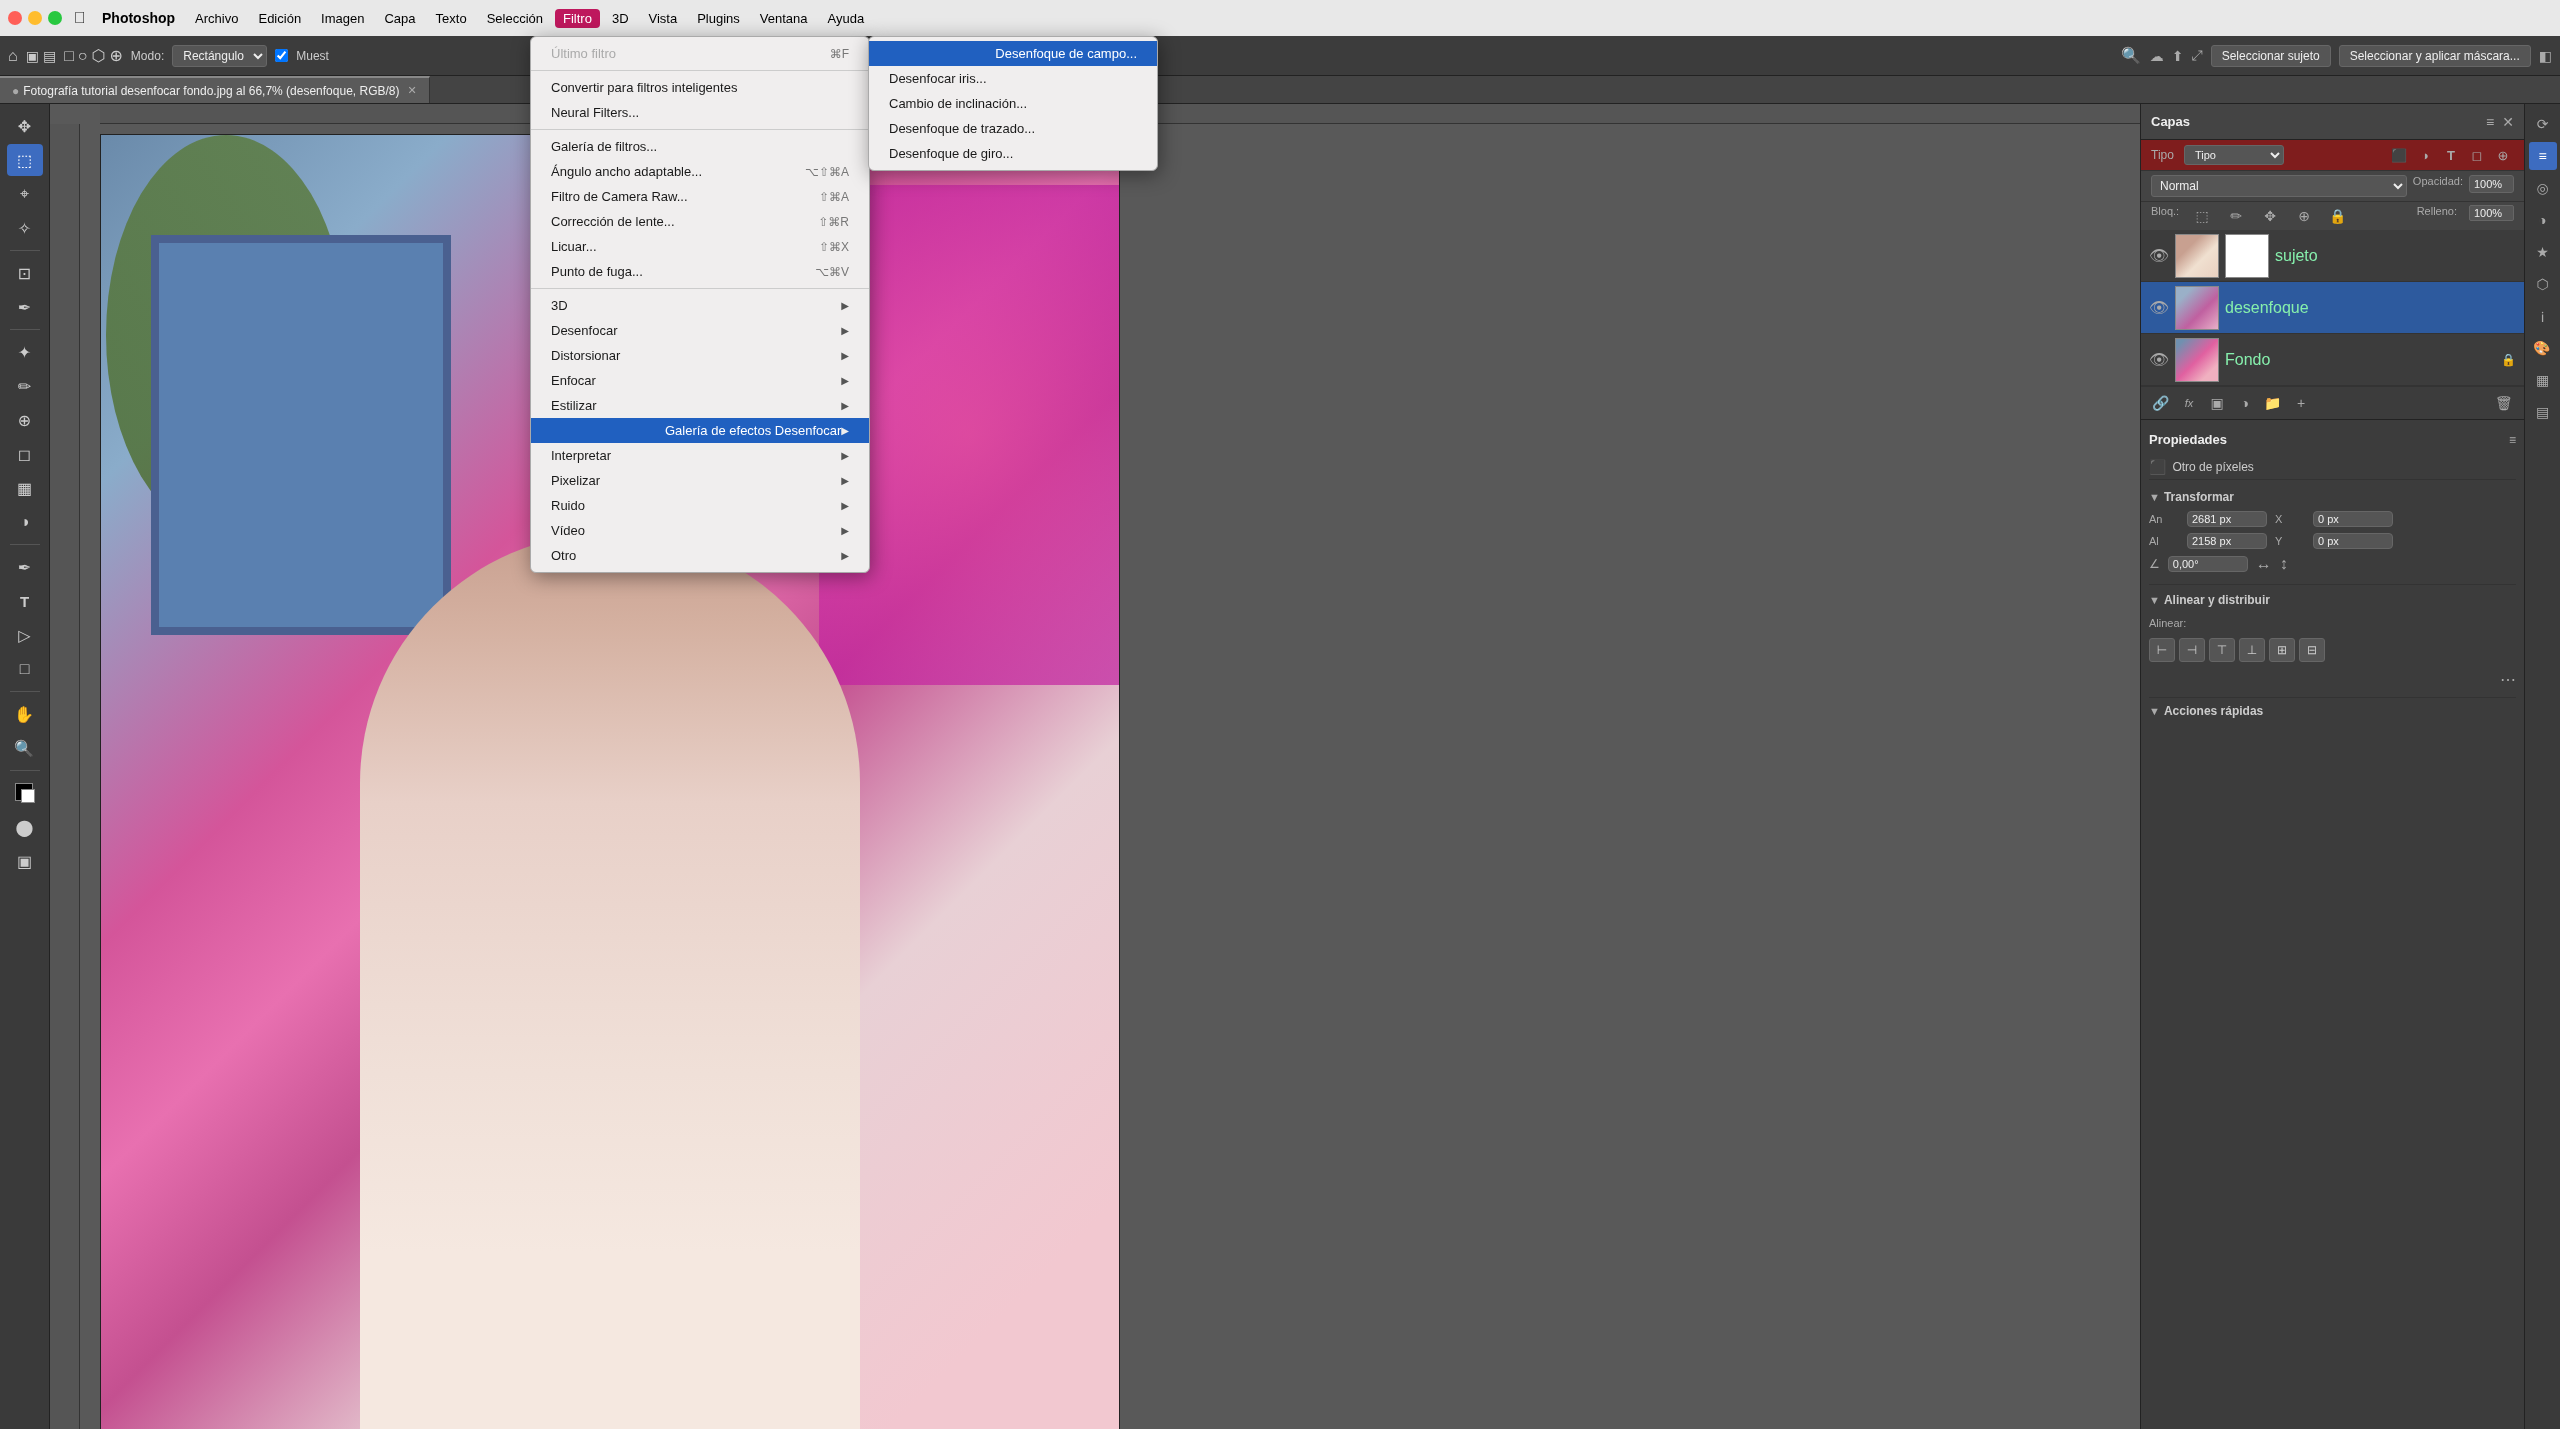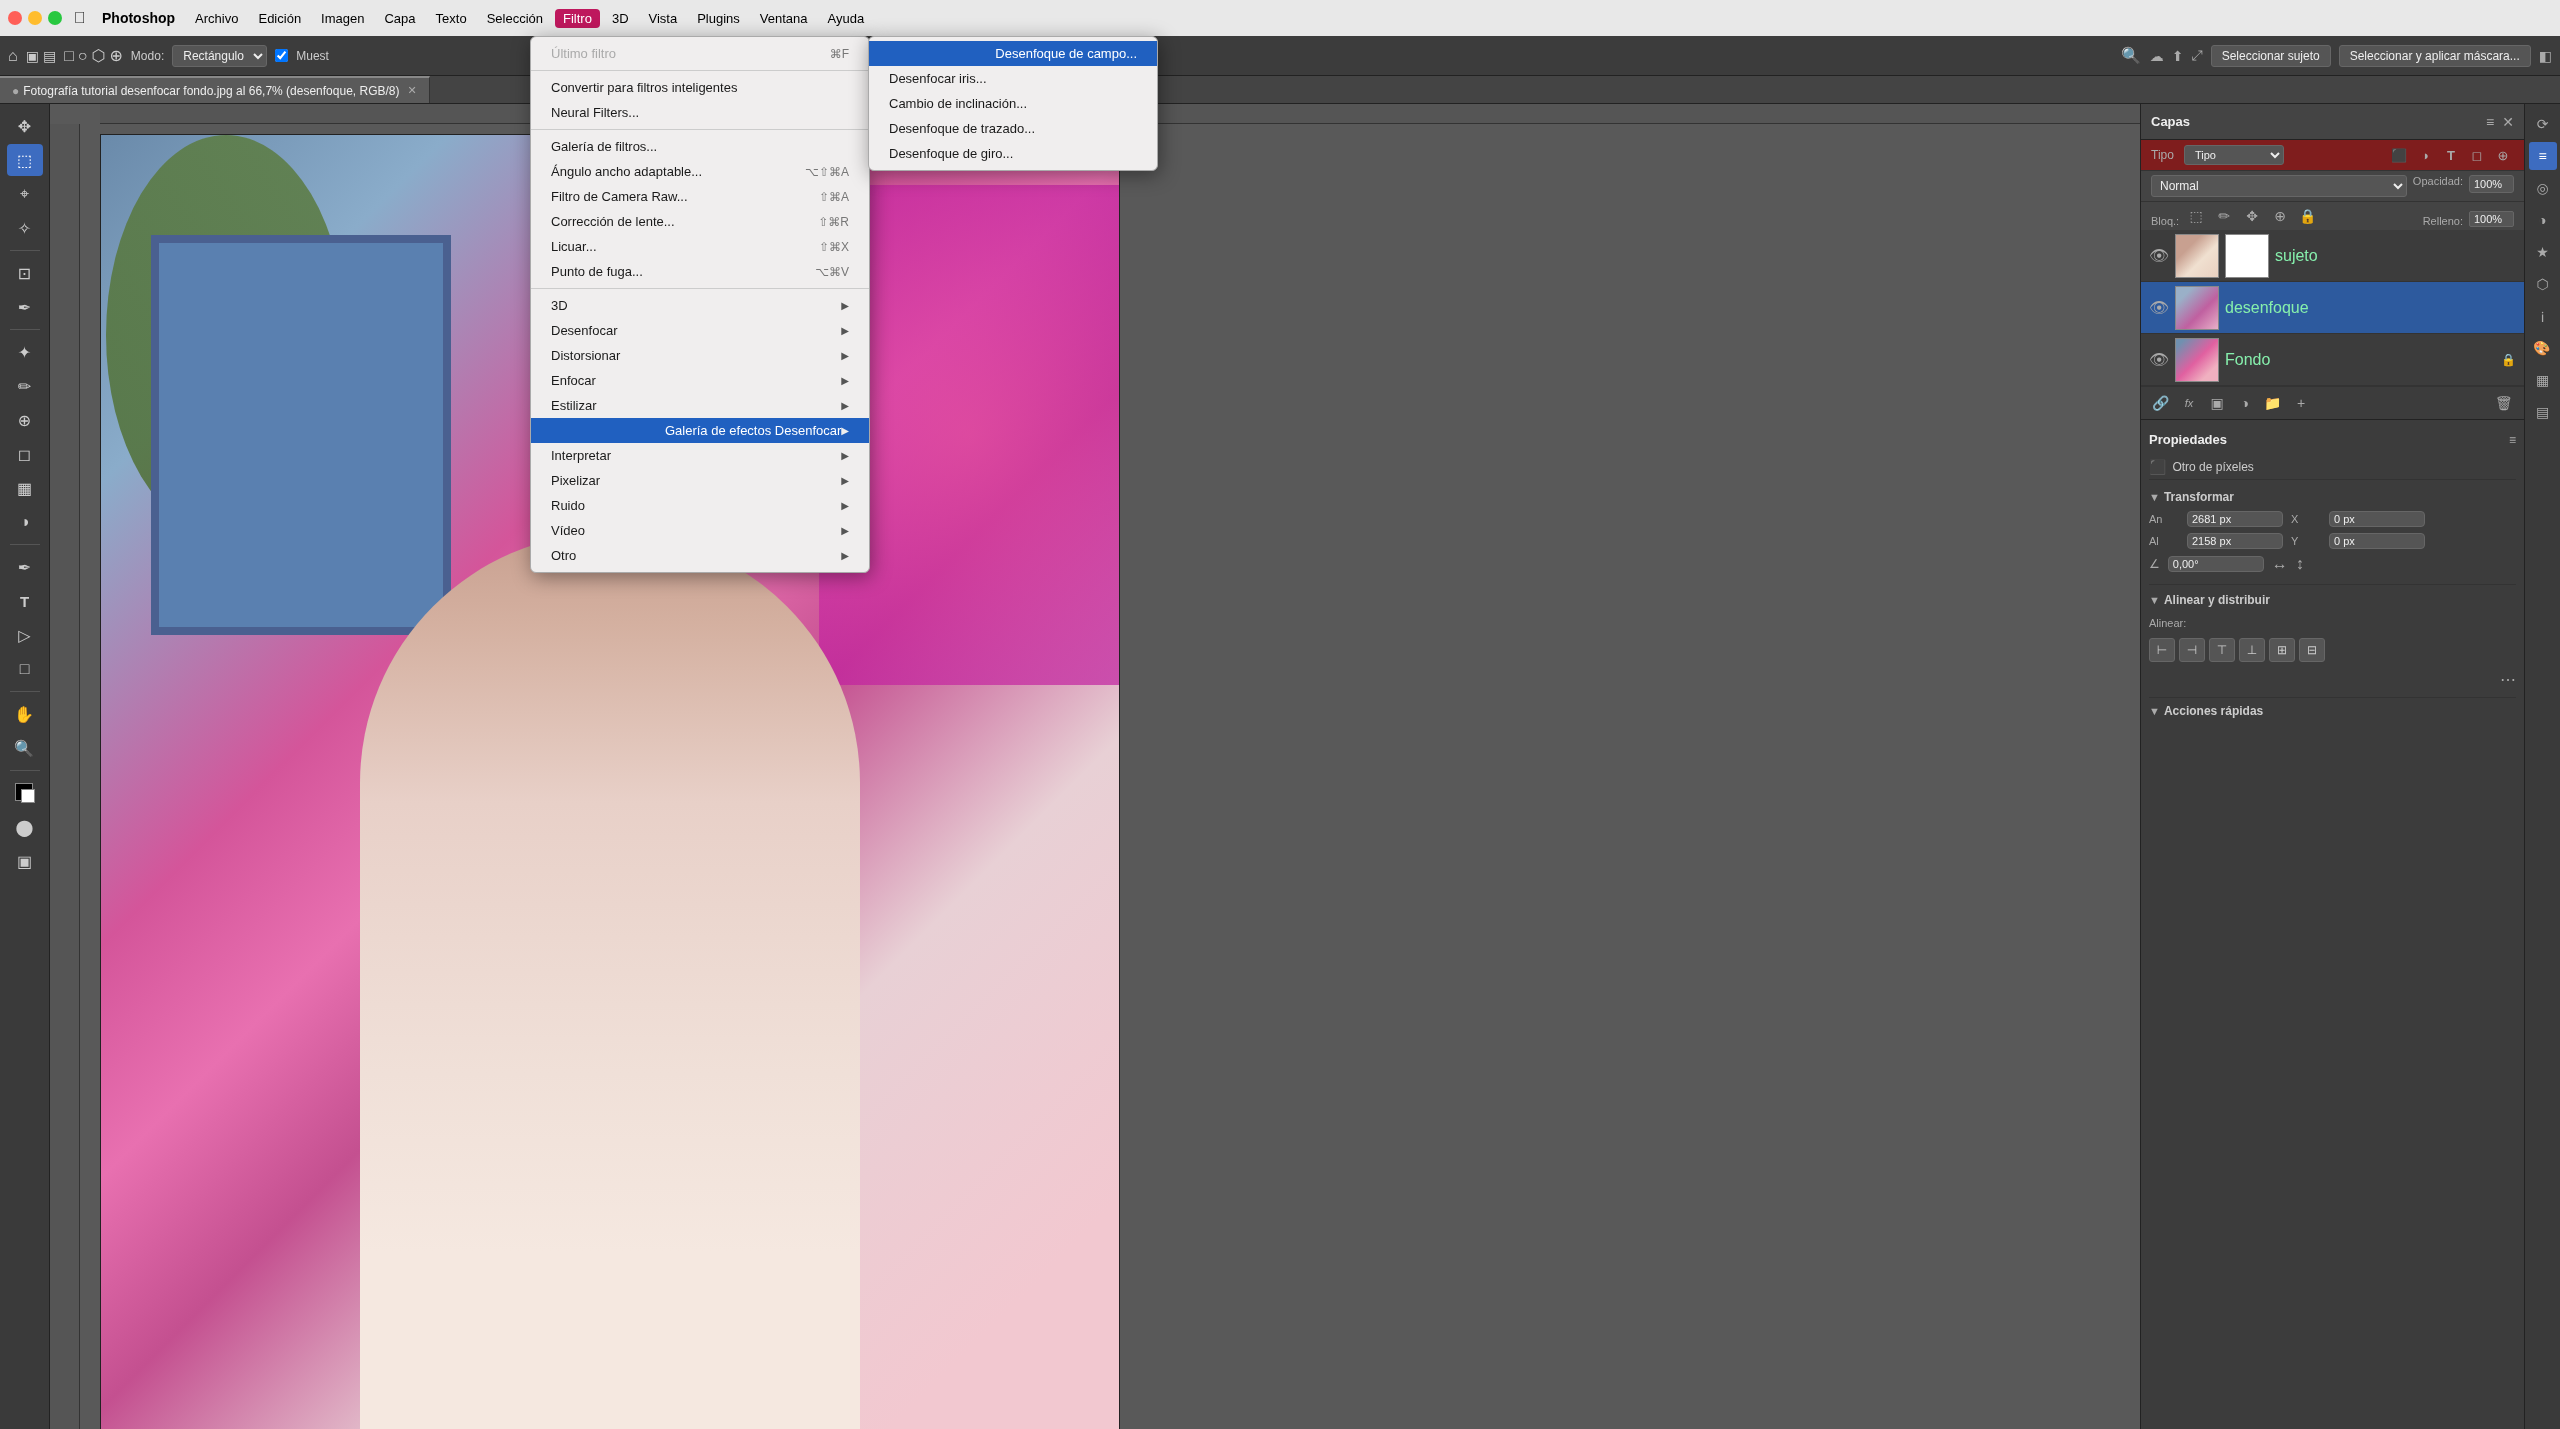--- a/index.html
+++ b/index.html
@@ -373,21 +373,21 @@
       font-size: 11px;
       width: 30px;
     }
     .prop-input {
       background: #555;
       color: #eee;
       border: 1px solid #666;
       border-radius: 4px;
       padding: 1px 4px;
       font-size: 11px;
-      width: 96px;
+      width: 80px;
     }
     .align-row {
       display: flex;
       gap: 4px;
       padding: 4px 0;
     }
     .align-btn {
       background: #555;
       border: 1px solid #666;
       color: #ccc;
@@ -514,22 +514,22 @@
       cursor: pointer;
       border-radius: 3px;
     }
     .ricon.active { background: #3d6cc0; color: #fff; }
 
     
     .layers-lock-row {
       background: #444;
       padding: 3px 10px;
       display: flex;
-      align-items: flex-end;
-      gap: 6px;
+      align-items: flex-start;
+      gap: 12px;
       border-top: 1px solid #333;
     }
     .lock-label {
       color: #aaa;
       font-size: 11px;
     }
     .lock-btn {
       color: #aaa;
       font-size: 14px;
       cursor: pointer;

